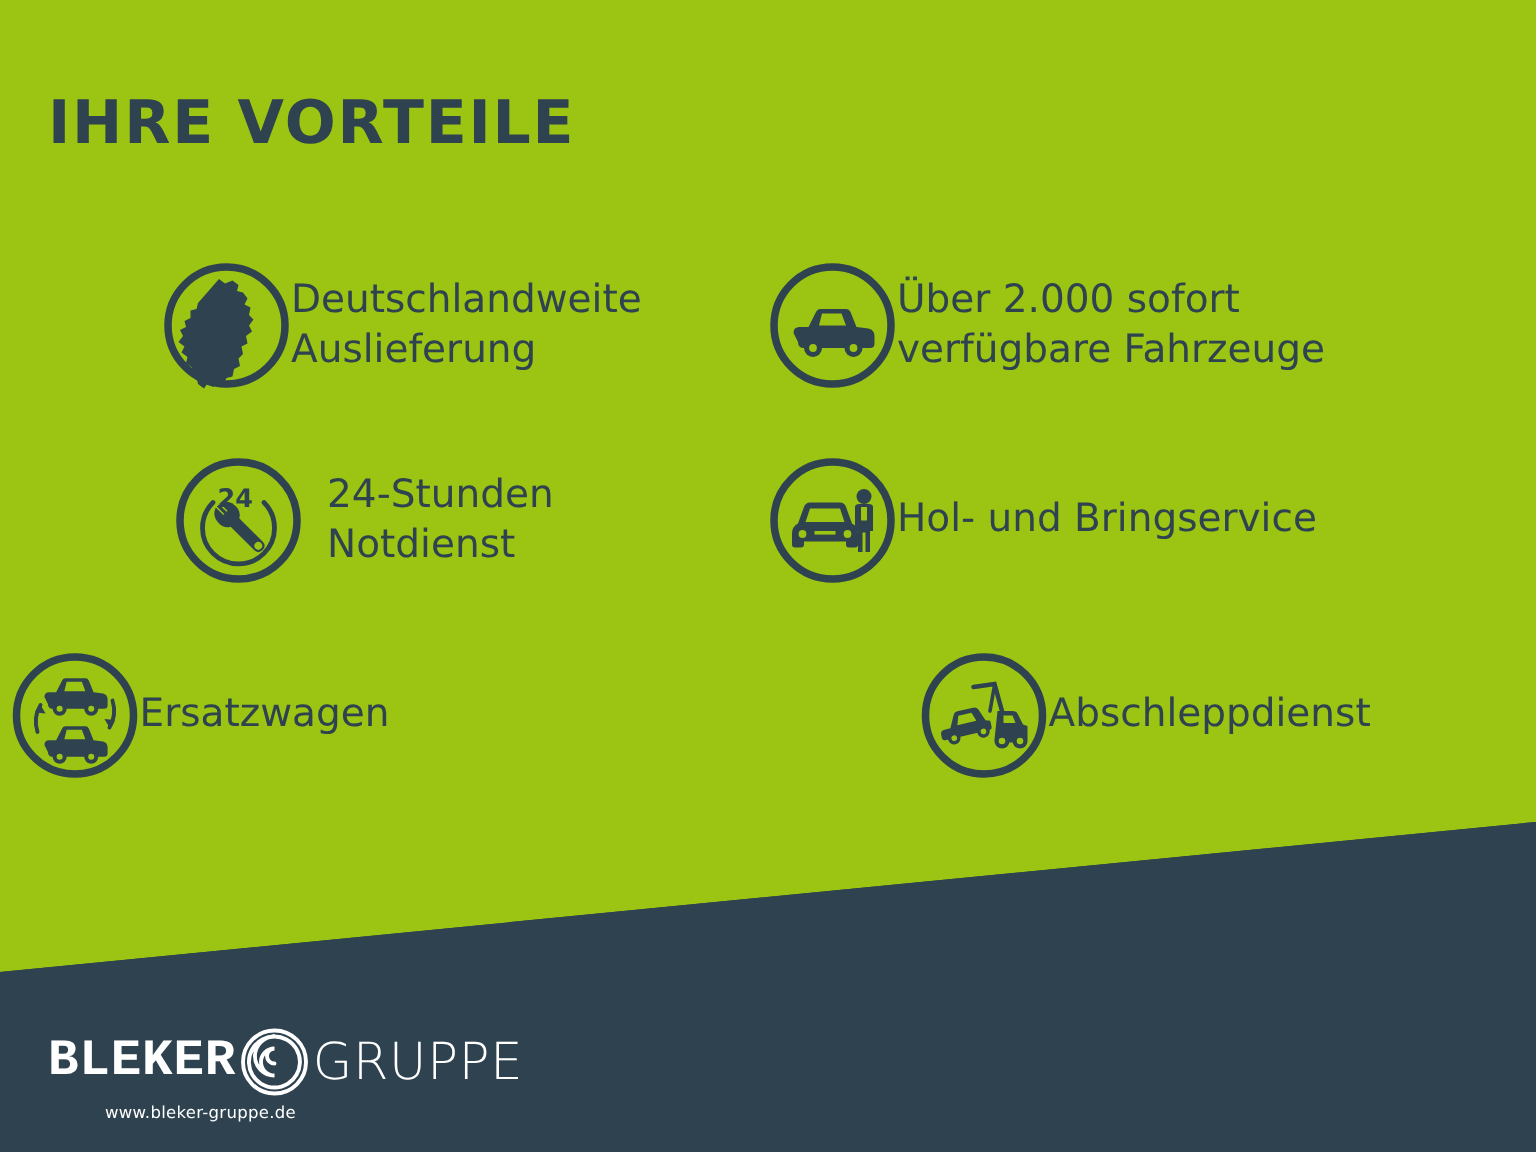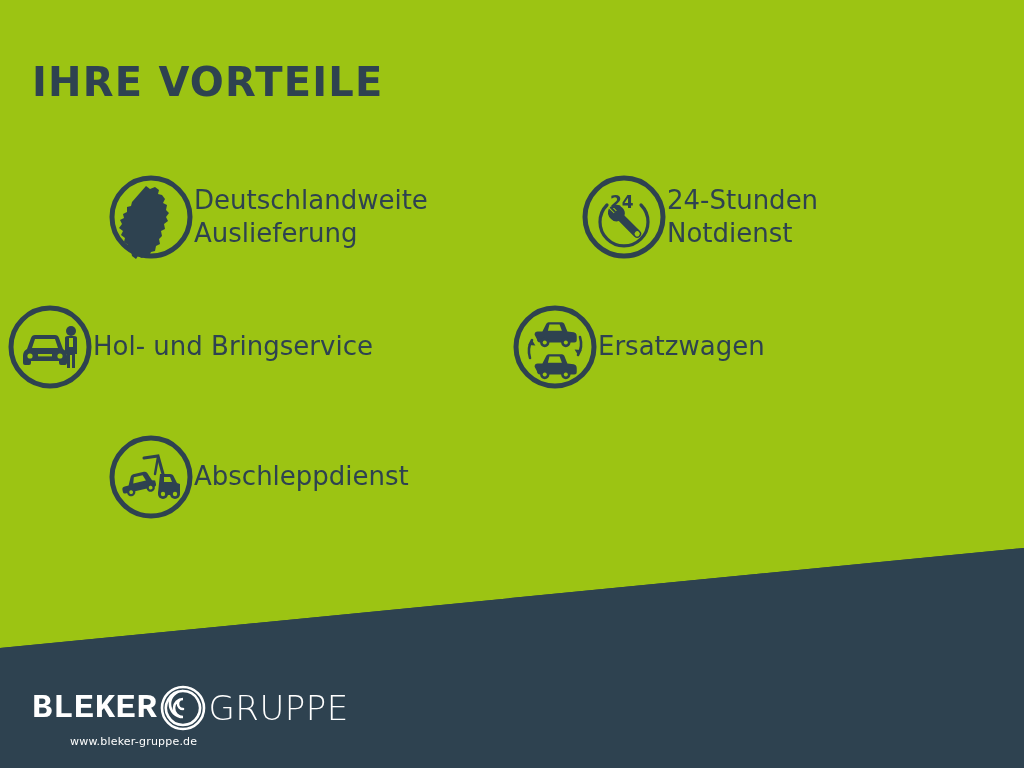--- a/index.html
+++ b/index.html
@@ -137,22 +137,37 @@
       <span class="icon-wrap">
         <svg viewBox="0 0 86 86" aria-hidden="true">
           <circle cx="43" cy="43" r="39" fill="none" stroke="#2e4250" stroke-width="5"></circle>
           <path fill="#2e4250" d="M38 12 l4 3 5 -2 4 3 -1 4 4 1 3 4 -2 4 4 2 -1 5 3 3 -3 4 2 4 -4 3 1 5 -4 2 1 5 -3 3 1 5 -4 2 -1 5 -4 1 -2 4 -4 -1 -3 3 -4 -2 -2 3 -4 -3 -1 -5 -4 -2 1 -4 -4 -3 1 -4 -4 -3 2 -4 -4 -3 3 -4 -2 -4 4 -2 -1 -4 4 -2 0 -5 4 -1 1 -4z"></path>
         </svg>
       </span>
       <span class="benefit-label">Deutschlandweite
 Auslieferung</span>
     </div>
 
-
-    <div class="benefit col-left" style="padding-left:76px;">
+    <div class="benefit col-right">
+      <span class="icon-wrap">
+        <svg viewBox="0 0 86 86" aria-hidden="true">
+          <circle cx="43" cy="43" r="39" fill="none" stroke="#2e4250" stroke-width="5"></circle>
+          <path fill="#2e4250" d="M17 48 q0 -4 4 -4 l6 0 5 -10 q1 -2 3 -2 l17 0 q2 0 3 2 l4 10 8 1 q4 1 4 5 l0 5 q0 3 -3 3 l-44 0 q-4 0 -4 -4z"></path>
+          <path fill="#9cc413" d="M36 35 l13 0 3 8 -18 0z"></path>
+          <circle cx="30" cy="58" r="6" fill="#2e4250"></circle>
+          <circle cx="30" cy="58" r="2.6" fill="#9cc413"></circle>
+          <circle cx="57" cy="58" r="6" fill="#2e4250"></circle>
+          <circle cx="57" cy="58" r="2.6" fill="#9cc413"></circle>
+        </svg>
+      </span>
+      <span class="benefit-label">Über 2.000 sofort
+verfügbare Fahrzeuge</span>
+    </div>
+
+    <div class="benefit col-left" style="padding-left:116px;gap:16px;">
       <span class="icon-wrap">
         <svg viewBox="0 0 86 86" aria-hidden="true">
           <circle cx="43" cy="43" r="39" fill="none" stroke="#2e4250" stroke-width="5"></circle>
           <path d="M26 31 A24 24 0 1 0 60 31" fill="none" stroke="#2e4250" stroke-width="3.2" stroke-linecap="round"></path>
           <text x="29" y="34" font-family="'DejaVu Sans','Liberation Sans',sans-serif" font-size="17" font-weight="bold" fill="#2e4250">24</text>
           <g transform="rotate(-45 47 45)">
             <path fill="#2e4250" d="M44 24 l0 7 -3 0 0 -7 q-6 2 -6 9 0 5 4 7 l0 22 q0 4 4 4 t4 -4 l0 -22 q4 -2 4 -7 0 -7 -6 -9 l0 7 -3 0 0 -7z"></path>
             <circle cx="43" cy="62" r="2.6" fill="#9cc413"></circle>
           </g>
         </svg>

